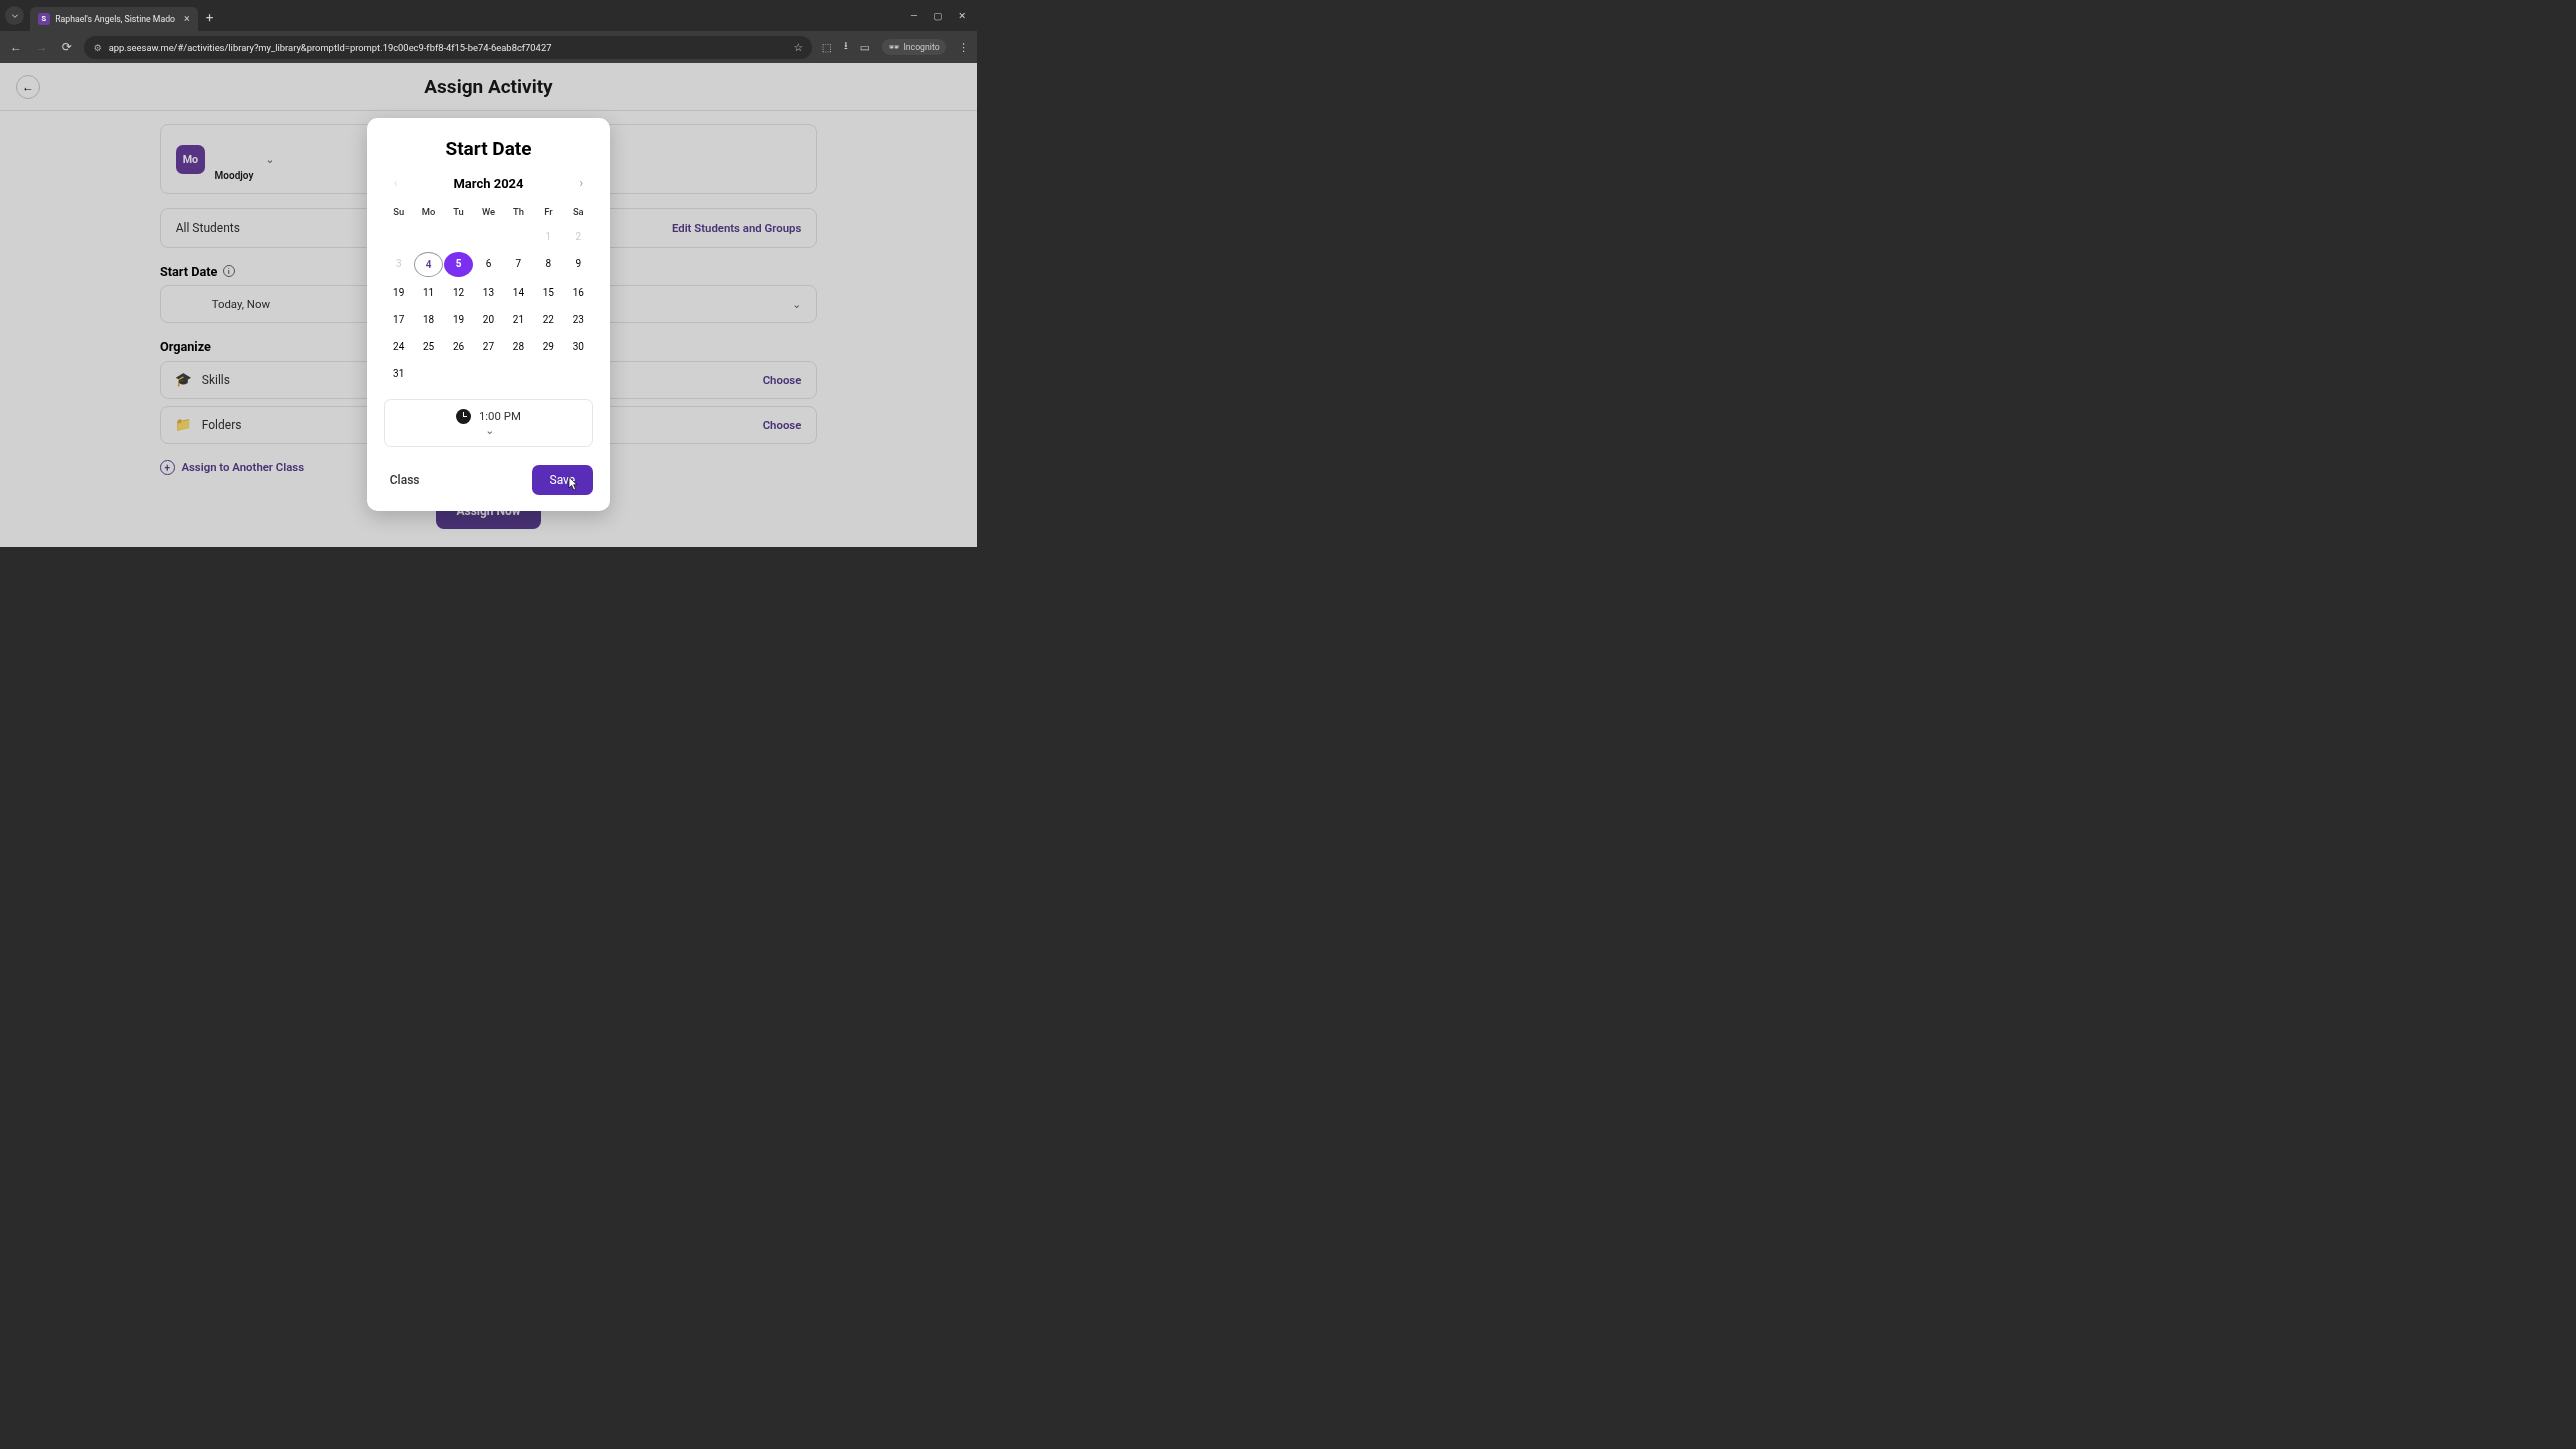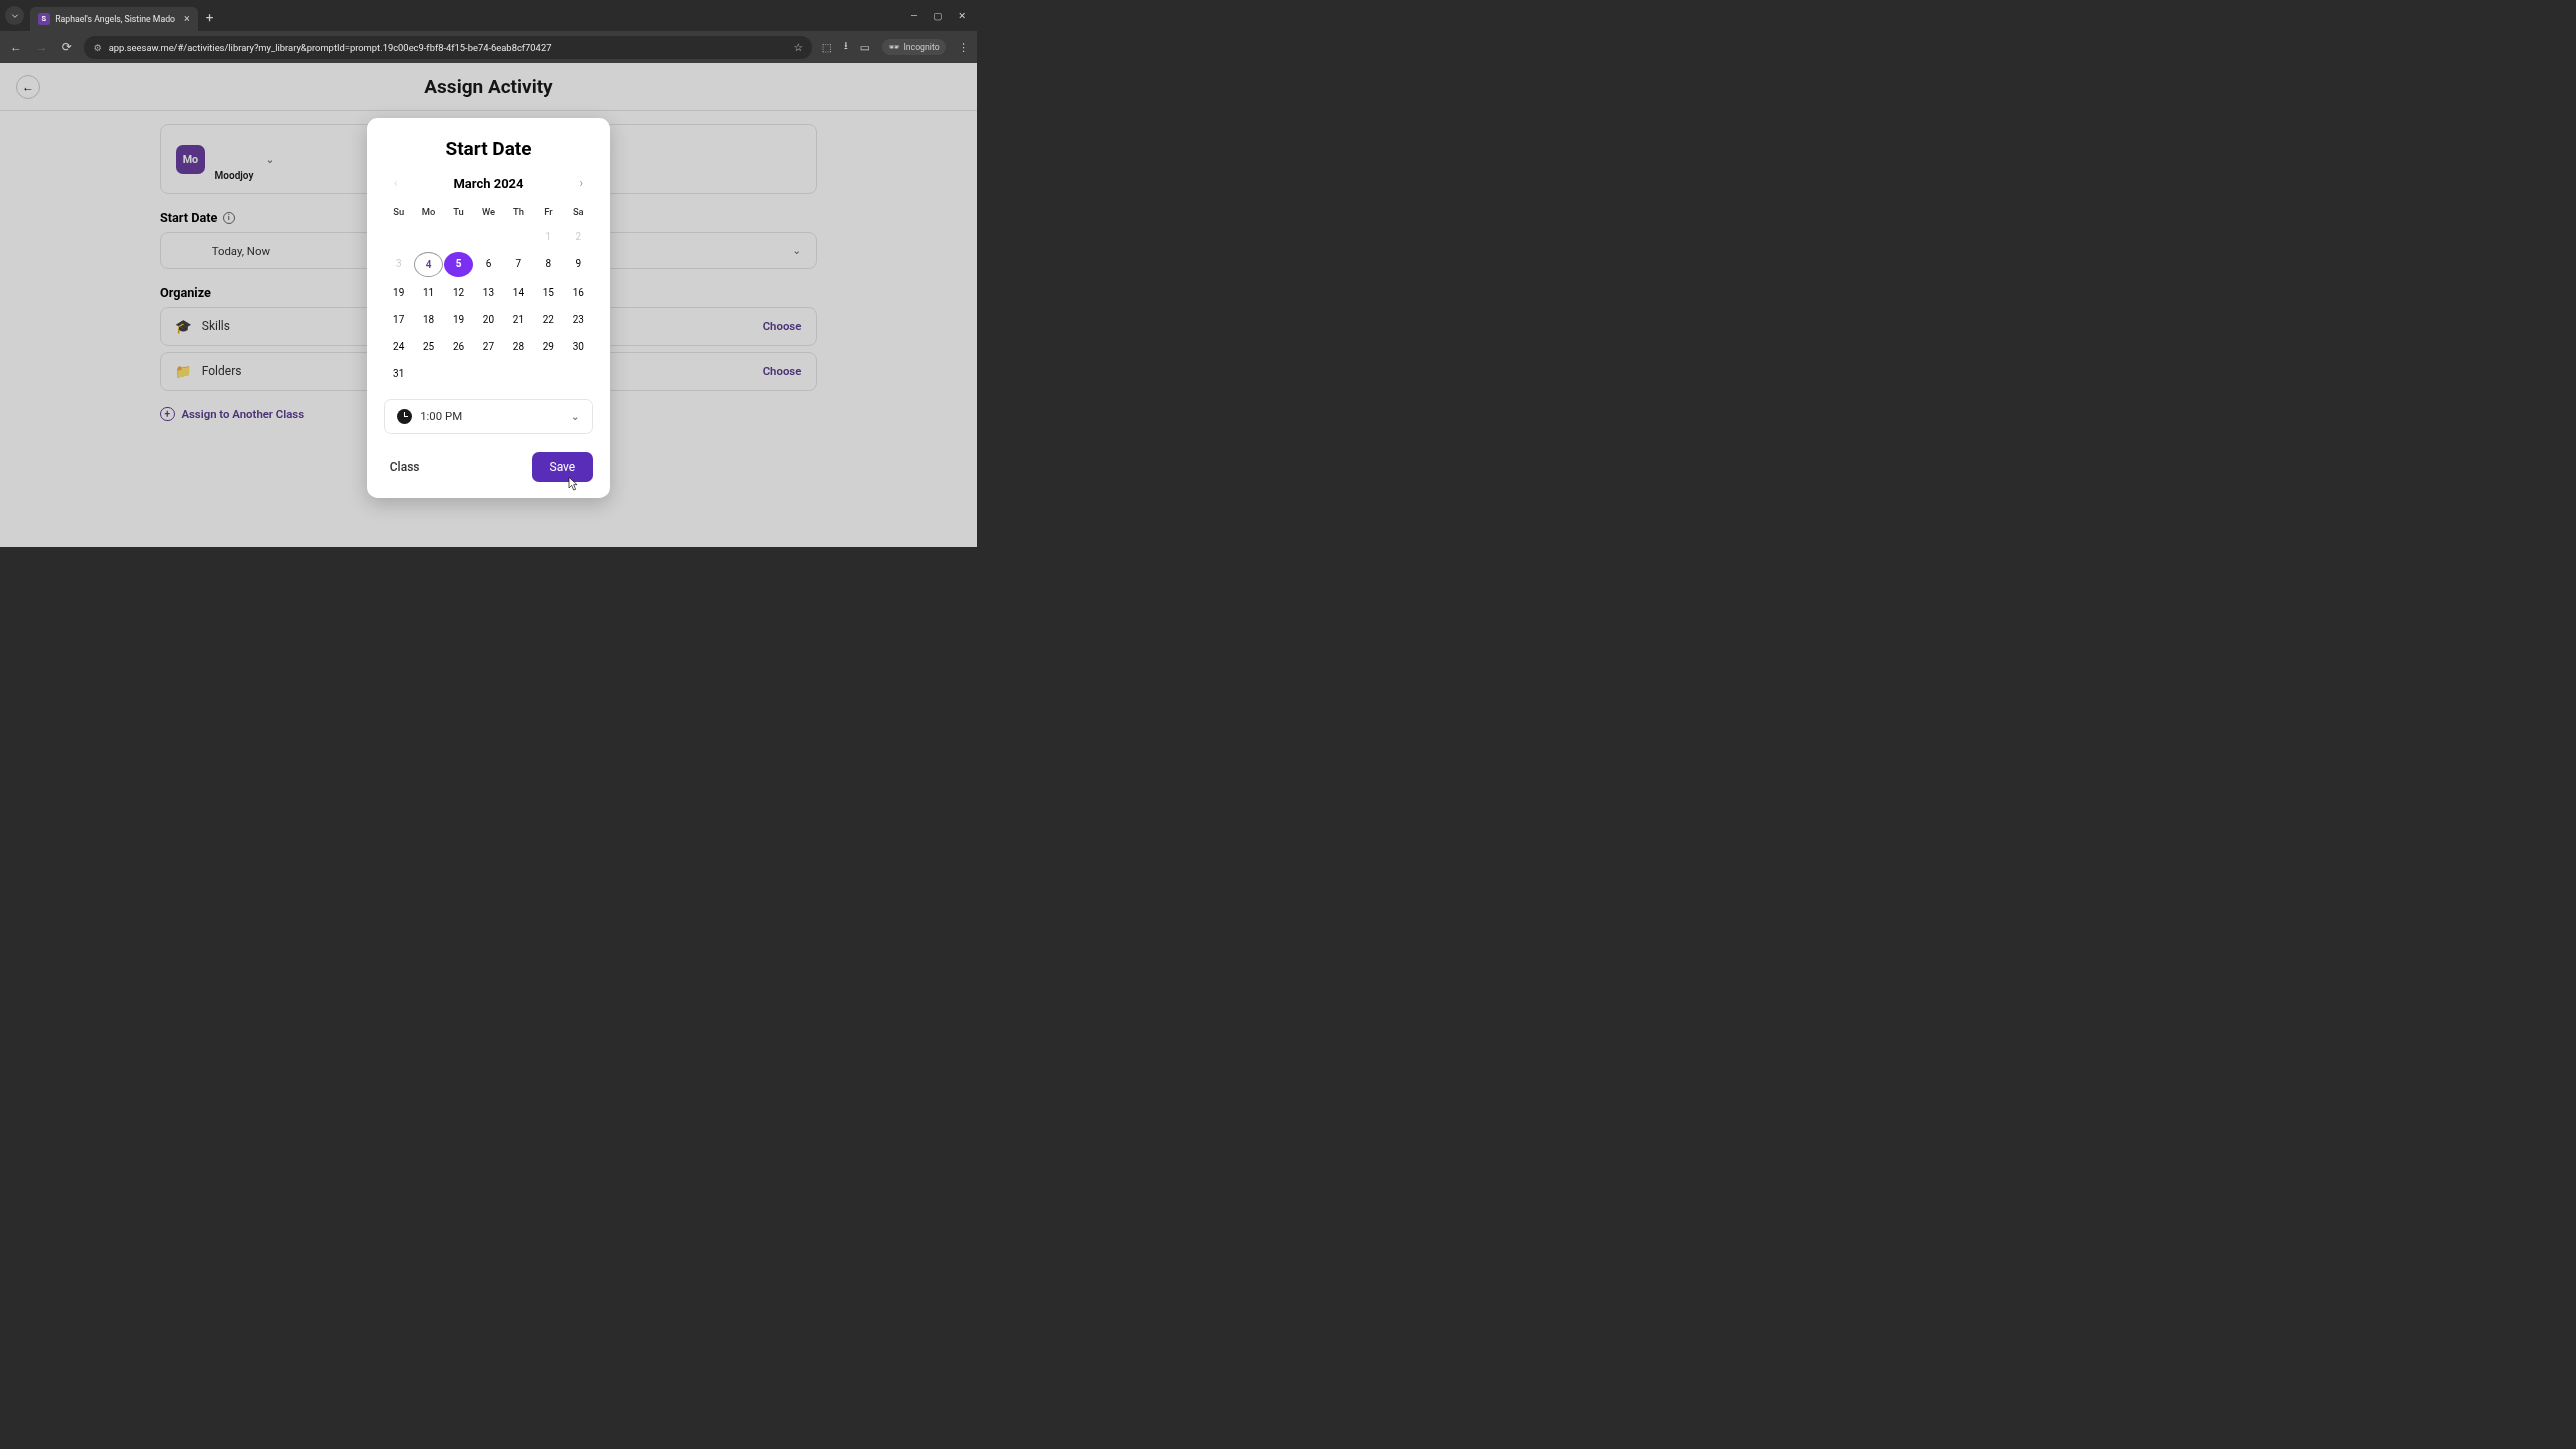--- a/index.html
+++ b/index.html
@@ -69,21 +69,21 @@
 .month-arrow { color: #999; font-size: 12px; cursor: pointer; padding: 2.7px 5.4px; }
 .month-arrow.disabled { color: #ddd; }
 .cal-grid { display: grid; grid-template-columns: repeat(7, 1fr); gap: 4px 1.3px; text-align: center; }
 .dow { font-size: 9.4px; color: #333; font-weight: 500; padding: 4px 0; }
 .day { font-size: 10px; padding: 6px 0; cursor: pointer; border-radius: 50%; }
 .day.muted { color: #ccc; cursor: default; }
 .day.today { border: 1px solid #999; border-radius: 50%; color: #5a3d8f; font-weight: 600; }
 .day.selected { background: #7b2ff0; color: #fff; font-weight: 700; border-radius: 50%; }
 .day.empty { cursor: default; }
 
-.time-select { border: 0.7px solid #e5e5e5; border-radius: 6.7px; margin-top: 13.4px; padding: 9.4px 12px; display: flex; align-items: center; justify-content: space-between; cursor: pointer; }
+.time-select { border: 0.7px solid #e5e5e5; border-radius: 6.7px; margin-top: 13.4px; padding: 9.4px 12px; display: flex; align-items: center; justify-content: space-between; cursor: pointer; flex-direction: column; }
 .time-left { display: flex; align-items: center; gap: 8px; }
 .clock-icon { width: 14.8px; height: 14.8px; background: #1a1a1a; border-radius: 50%; position: relative; }
 .clock-icon::after { content: ''; position: absolute; top: 2.7px; left: 6.7px; width: 1.3px; height: 4.7px; background: #fff; }
 .clock-icon::before { content: ''; position: absolute; top: 6.7px; left: 6.7px; width: 4px; height: 1.3px; background: #fff; }
 .time-text { font-size: 11.4px; color: #333; }
 
 .modal-actions { display: flex; justify-content: space-between; align-items: center; margin-top: 17.4px; }
 .cancel-btn { background: none; border: none; font-size: 12px; color: #333; font-weight: 500; cursor: pointer; padding: 6.7px 5.4px; }
 .save-btn { background: #5a2db8; color: #fff; border: none; padding: 8px 17.4px; border-radius: 6.7px; font-size: 12px; font-weight: 400; cursor: pointer; }
 
@@ -139,20 +139,24 @@
   </div>
   <div class="main-panel">
     <div class="card">
       <div class="class-selector">
         <div class="class-badge">Mo</div>
         <div class="class-name">Moodjoy</div>
         <span class="chev">⌄</span>
       </div>
     </div>
 
+    <div class="students-row">
+      <span class="students-label">All Students</span>
+      <span class="edit-link">Edit Students and Groups</span>
+    </div>
 
     <div class="section-label">
       <span>Start Date</span>
       <span class="info-icon">i</span>
     </div>
     <div class="date-row">
       <span class="date-value">Today, Now</span>
       <span class="chev">⌄</span>
     </div>
 

